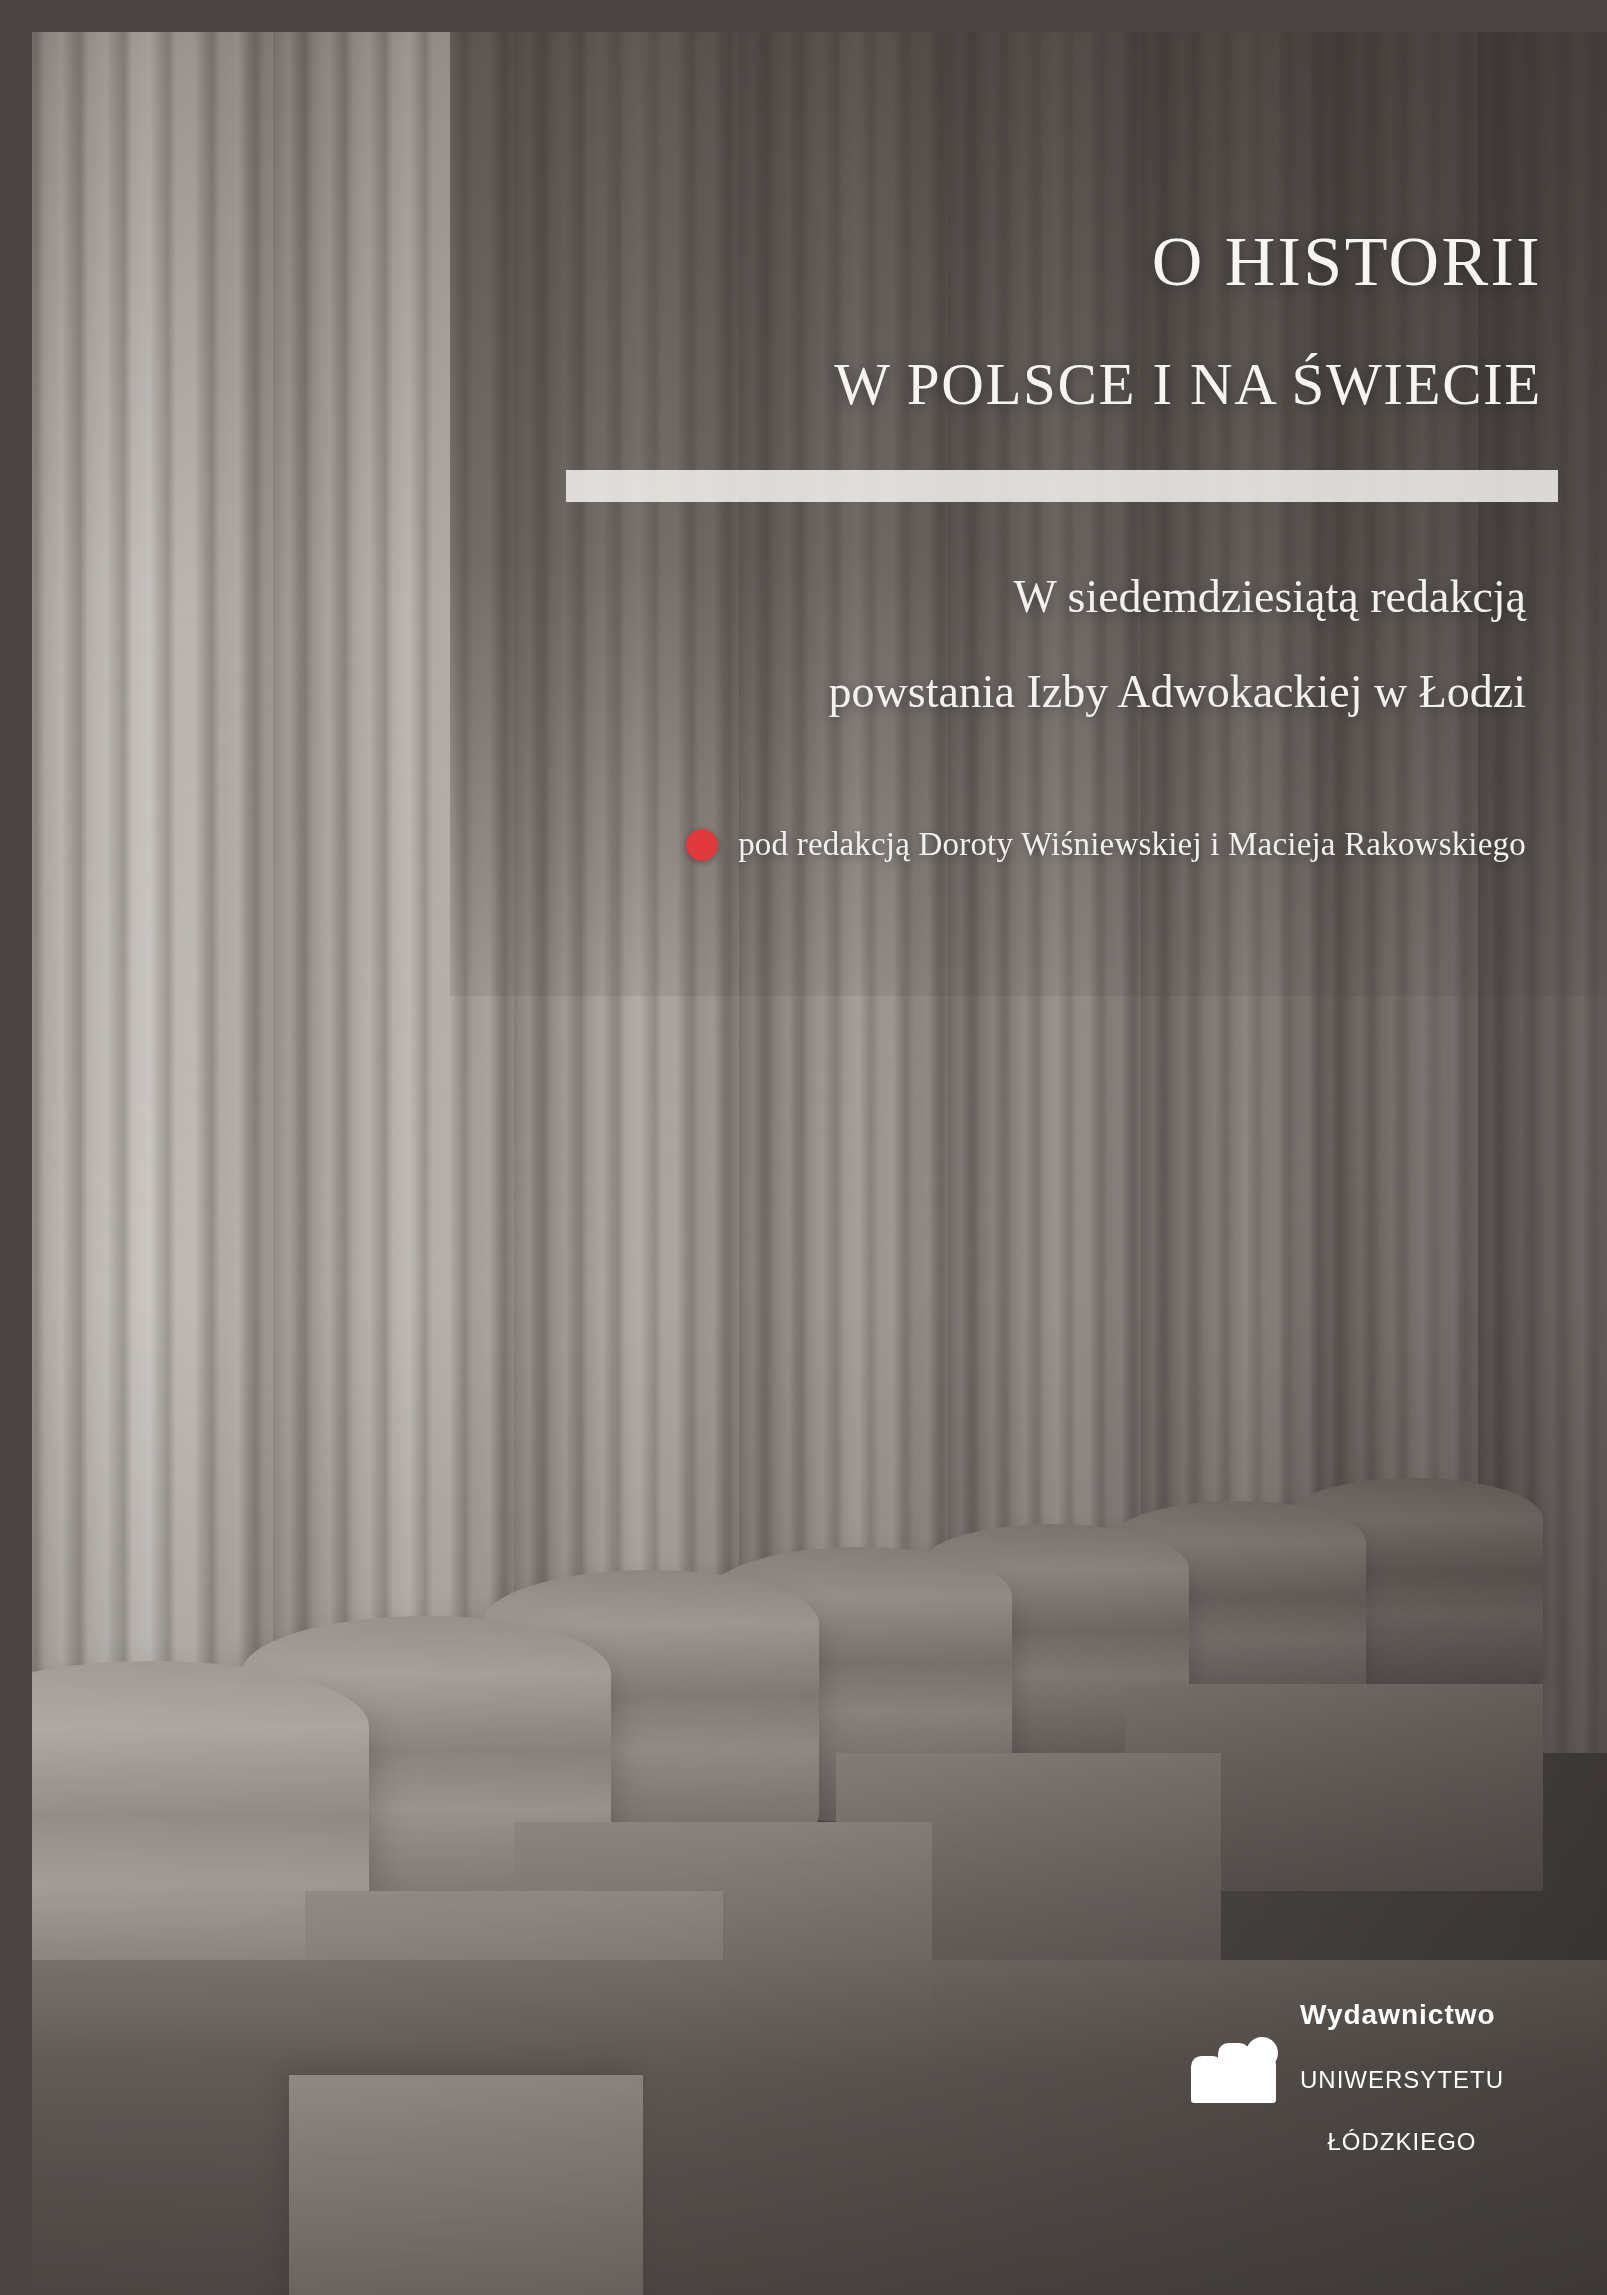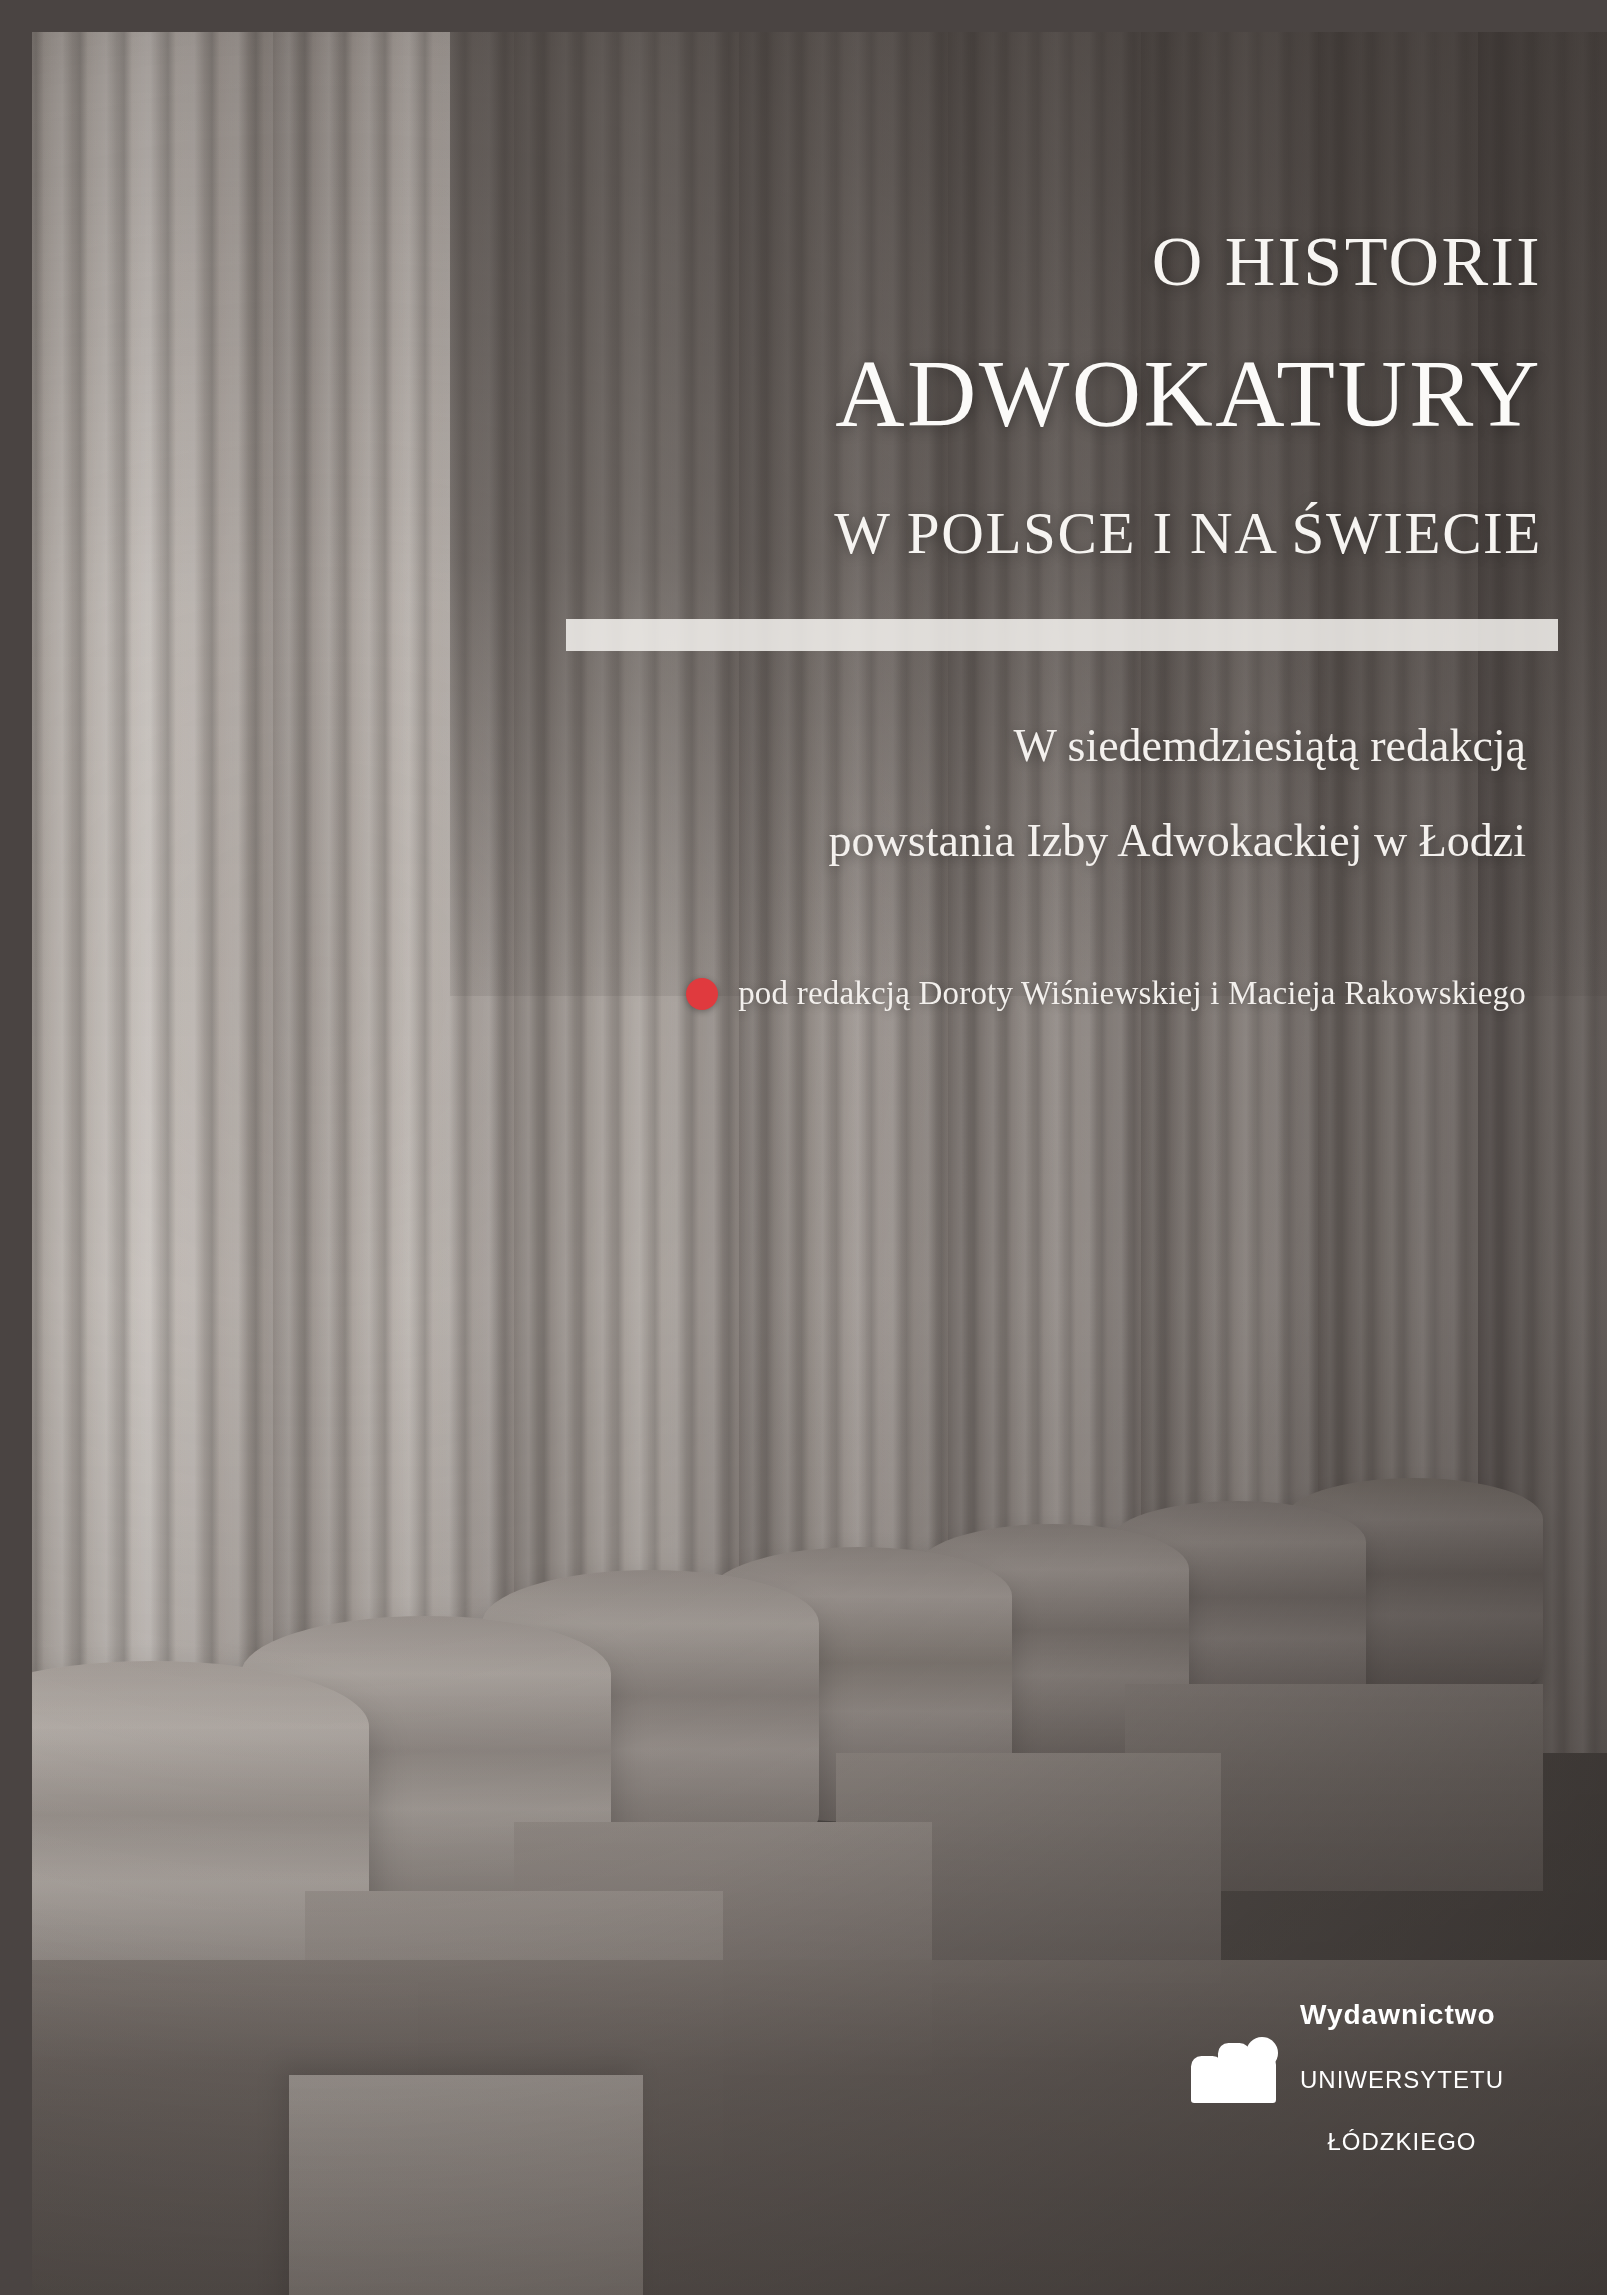--- a/index.html
+++ b/index.html
@@ -387,21 +387,20 @@
       <div class="floor"></div>
       <div class="floor-block"></div>
     </div>
     <div class="veil"></div>
     <div class="veil2"></div>
     <div class="title-scrim"></div>
   </div>
 
   <div class="text-block">
     <div class="title-line1">O HISTORII</div>
-    <div class="title-line2">ADWOKATURY</div>
     <div class="title-line3">W POLSCE I NA ŚWIECIE</div>
 
     <div class="rule"></div>
 
     <div class="subtitle">
       <div>W siedemdziesiątą redakcją</div>
       <div>powstania Izby Adwokackiej w Łodzi</div>
     </div>
 
     <div class="editors-row">

